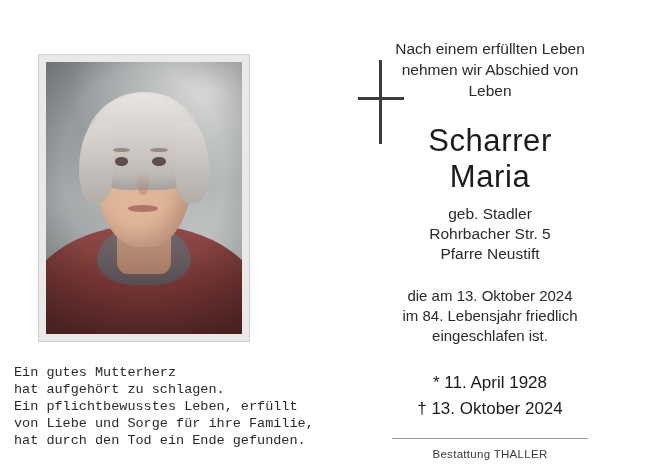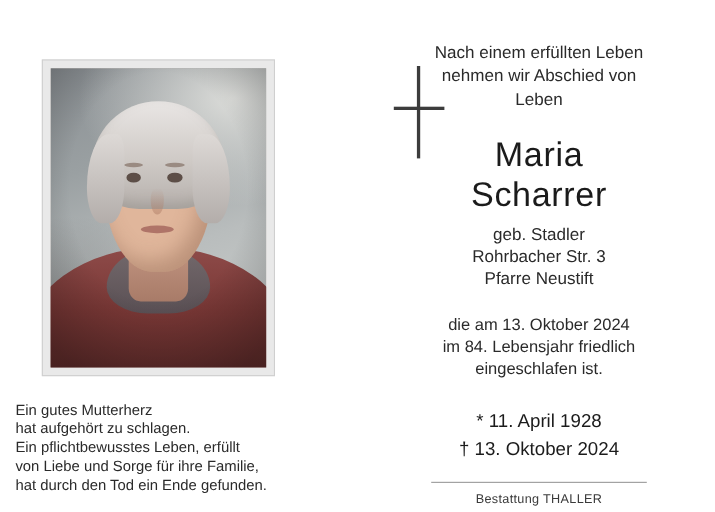--- a/index.html
+++ b/index.html
@@ -178,21 +178,21 @@
 
   .verse {
     position: absolute;
     left: 14px;
     top: 364px;
     width: 310px;
     font-size: 13.5px;
     line-height: 17px;
     color: #2a2a2a;
   }
-  .verse div { white-space: nowrap; }
+  .verse div { white-space: nowrap; font-family: Liberation Mono, monospace; }
 
   
   .right-col {
     position: relative;
     width: 320px;
     height: 413px;
     box-sizing: border-box;
     padding-top: 38px;
     text-align: center;
   }
@@ -310,27 +310,27 @@
       <div class="h"></div>
     </div>
 
     <div class="intro">
       <div>Nach einem erfüllten Leben</div>
       <div>nehmen wir Abschied von</div>
       <div>Leben</div>
     </div>
 
     <div class="name">
+      <div>Scharrer</div>
       <div>Maria</div>
-      <div>Scharrer</div>
     </div>
 
     <div class="details">
       <div>geb. Stadler</div>
-      <div>Rohrbacher Str. 3</div>
+      <div>Rohrbacher Str. 5</div>
       <div>Pfarre Neustift</div>
     </div>
 
     <div class="passing">
       <div>die am 13. Oktober 2024</div>
       <div>im 84. Lebensjahr friedlich</div>
       <div>eingeschlafen ist.</div>
     </div>
 
     <div class="dates">

